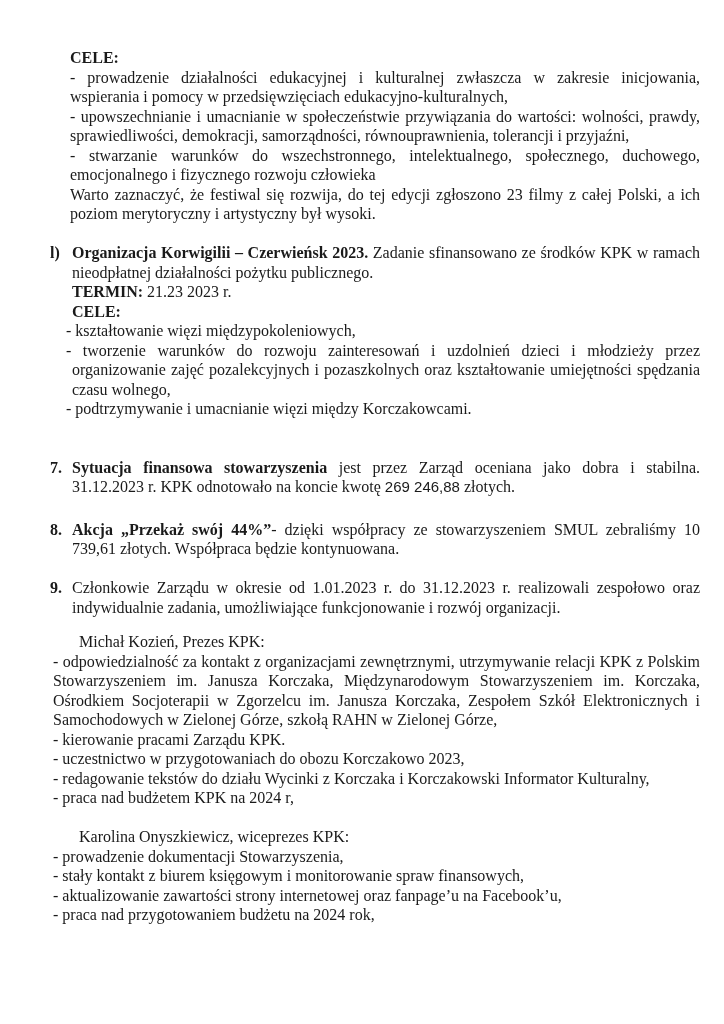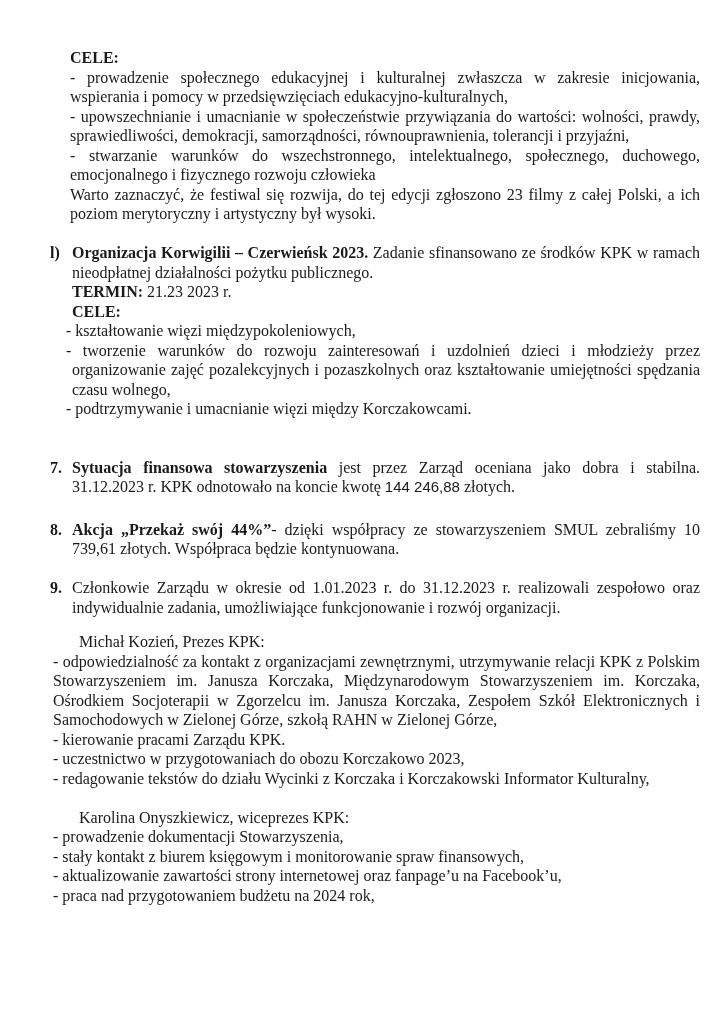--- a/index.html
+++ b/index.html
@@ -33,44 +33,45 @@
   .gap-s2{height:39px;}
   .gap-s3{height:23px;}
   .gap-s4{height:15px;}
 </style>
 </head>
 <body>
 
 <div class="page">
   <div class="content">
       <div class="para body-ind"><span class="bold">CELE:</span></div>
-      <div class="para body-ind"><span>- prowadzenie społecznego edukacyjnej i kulturalnej zwłaszcza w zakresie inicjowania, wspierania i pomocy w przedsięwzięciach edukacyjno-kulturalnych,</span></div>
+      <div class="para body-ind"><span>- prowadzenie działalności edukacyjnej i kulturalnej zwłaszcza w zakresie inicjowania, wspierania i pomocy w przedsięwzięciach edukacyjno-kulturalnych,</span></div>
       <div class="para body-ind"><span>- upowszechnianie i umacnianie w społeczeństwie przywiązania do wartości: wolności, prawdy, sprawiedliwości, demokracji, samorządności, równouprawnienia, tolerancji i przyjaźni,</span></div>
       <div class="para body-ind"><span>- stwarzanie warunków do wszechstronnego, intelektualnego, społecznego, duchowego, emocjonalnego i fizycznego rozwoju człowieka</span></div>
       <div class="para body-ind"><span>Warto zaznaczyć, że festiwal się rozwija, do tej edycji zgłoszono 23 filmy z całej Polski, a ich poziom merytoryczny i artystyczny był wysoki.</span></div>
       <div class="gap-s1"></div>
       <div class="li"><span class="marker">l)</span><span class="bold">Organizacja Korwigilii – Czerwieńsk 2023.</span><span> Zadanie sfinansowano ze środków KPK w ramach nieodpłatnej działalności pożytku publicznego.</span></div>
       <div class="para indent"><span class="bold">TERMIN:</span><span> 21.23 2023 r.</span></div>
       <div class="para indent"><span class="bold">CELE:</span></div>
       <div class="para dash"><span>- kształtowanie więzi międzypokoleniowych,</span></div>
       <div class="para dash"><span>- tworzenie warunków do rozwoju zainteresowań i uzdolnień dzieci i młodzieży przez organizowanie zajęć pozalekcyjnych i pozaszkolnych oraz kształtowanie umiejętności spędzania czasu wolnego,</span></div>
       <div class="para dash"><span>- podtrzymywanie i umacnianie więzi między Korczakowcami.</span></div>
       <div class="gap-s2"></div>
-      <div class="li"><span class="marker">7.</span><span class="bold">Sytuacja finansowa stowarzyszenia</span><span> jest przez Zarząd oceniana jako dobra i stabilna. 31.12.2023 r. KPK odnotowało na koncie kwotę </span><span class="sans">144 246,88</span><span> złotych.</span></div>
+      <div class="li"><span class="marker">7.</span><span class="bold">Sytuacja finansowa stowarzyszenia</span><span> jest przez Zarząd oceniana jako dobra i stabilna. 31.12.2023 r. KPK odnotowało na koncie kwotę </span><span class="sans">269 246,88</span><span> złotych.</span></div>
       <div class="gap-s3"></div>
       <div class="li"><span class="marker">8.</span><span class="bold">Akcja „Przekaż swój 44%”</span><span>- dzięki współpracy ze stowarzyszeniem SMUL zebraliśmy 10 739,61 złotych. Współpraca będzie kontynuowana.</span></div>
       <div class="gap-s1"></div>
       <div class="li"><span class="marker">9.</span></div>
       <div class="para indent"><span>Członkowie Zarządu w okresie od 1.01.2023 r. do 31.12.2023 r. realizowali zespołowo oraz indywidualnie zadania, umożliwiające funkcjonowanie i rozwój organizacji.</span></div>
       <div class="gap-s4"></div>
       <div class="para name-blk"><span class="underline">Michał Kozień, Prezes KPK:</span></div>
       <div class="para name-blk"><span>- odpowiedzialność za kontakt z organizacjami zewnętrznymi, utrzymywanie relacji KPK z Polskim Stowarzyszeniem im. Janusza Korczaka, Międzynarodowym Stowarzyszeniem im. Korczaka, Ośrodkiem Socjoterapii w Zgorzelcu im. Janusza Korczaka, Zespołem Szkół Elektronicznych i Samochodowych w Zielonej Górze, szkołą RAHN w Zielonej Górze,</span></div>
       <div class="para name-blk"><span>- kierowanie pracami Zarządu KPK.</span></div>
       <div class="para name-blk"><span>- uczestnictwo w przygotowaniach do obozu Korczakowo 2023,</span></div>
       <div class="para name-blk"><span>- redagowanie tekstów do działu Wycinki z Korczaka i Korczakowski Informator Kulturalny,</span></div>
+      <div class="para name-blk"><span>- praca nad budżetem KPK na 2024 r,</span></div>
       <div class="gap-s1"></div>
       <div class="para name-blk"><span class="underline">Karolina Onyszkiewicz, wiceprezes KPK:</span></div>
       <div class="para name-blk"><span>- prowadzenie dokumentacji Stowarzyszenia,</span></div>
       <div class="para name-blk"><span>- stały kontakt z biurem księgowym i monitorowanie spraw finansowych,</span></div>
       <div class="para name-blk"><span>- aktualizowanie zawartości strony internetowej oraz fanpage’u na Facebook’u,</span></div>
       <div class="para name-blk"><span>- praca nad przygotowaniem budżetu na 2024 rok,</span></div>
     </div>
 </div>
 
 </body></html>

